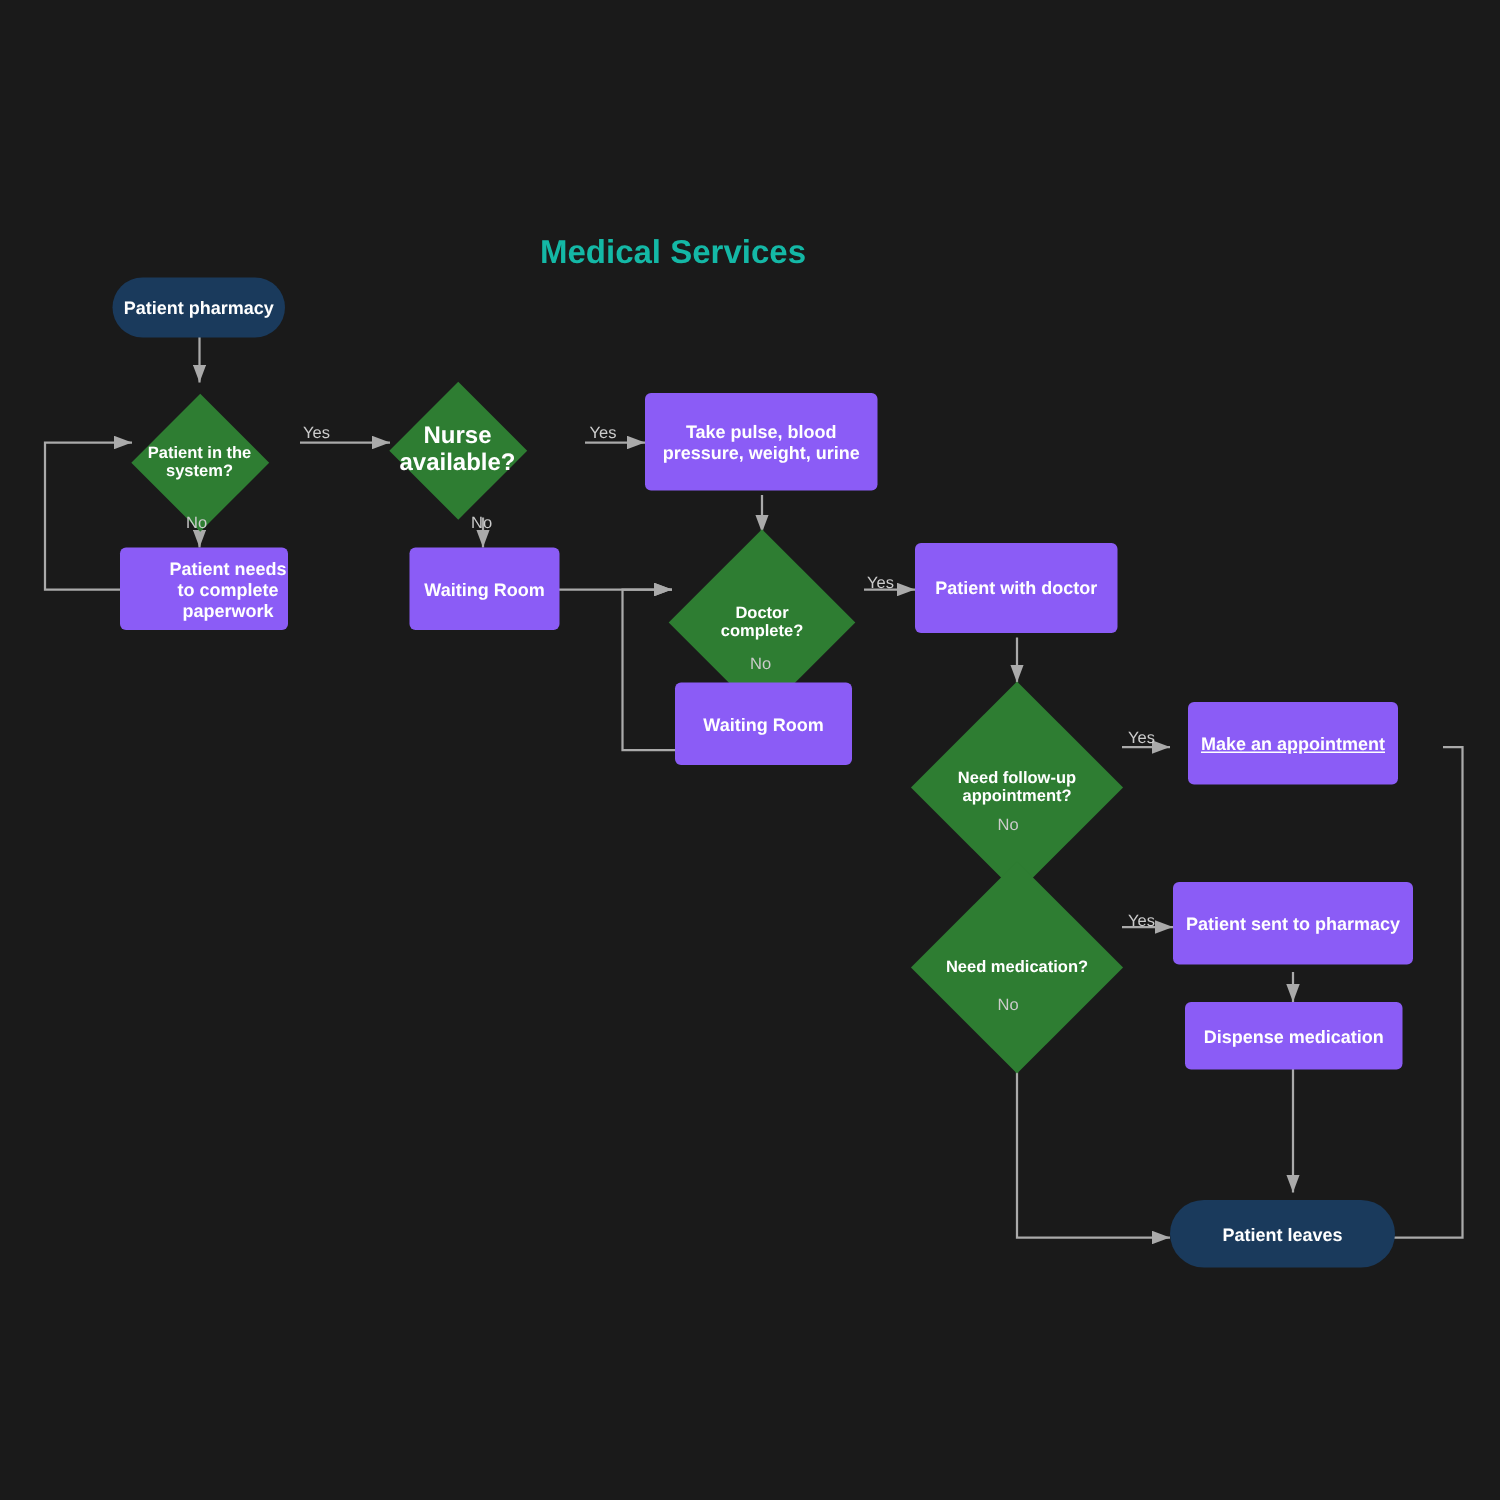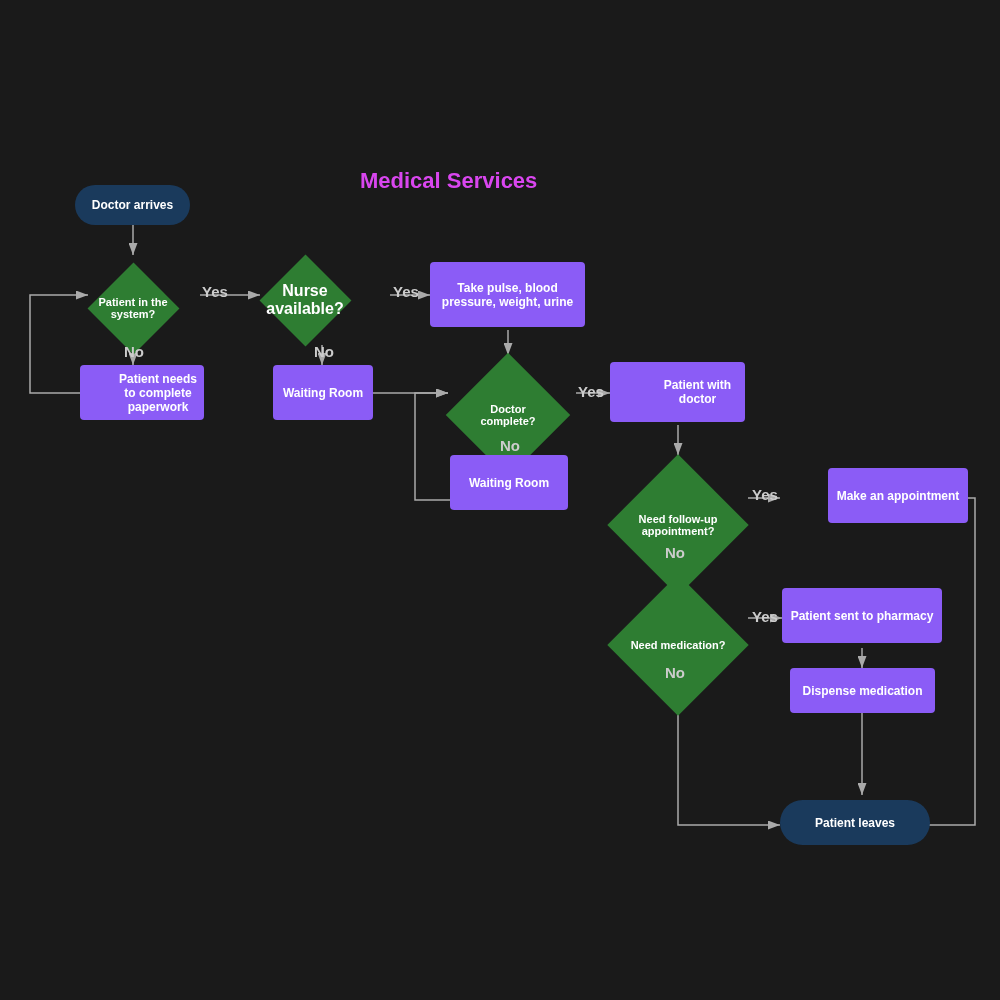--- a/index.html
+++ b/index.html
@@ -10,23 +10,23 @@
       overflow: hidden;
       font-family: Arial, sans-serif;
     }
     #canvas {
       position: relative;
       width: 1000px;
       height: 1000px;
     }
     .title {
       position: absolute;
-      top: 168px;
+      top: 155px;
       left: 360px;
-      color: #d946ef;
+      color: #14b8a6;
       font-size: 22px;
       font-weight: bold;
     }
     
     .node {
       position: absolute;
       display: flex;
       align-items: center;
       justify-content: center;
       text-align: center;
@@ -66,22 +66,22 @@
       position: absolute;
       top: 0;
       left: 0;
       width: 1000px;
       height: 1000px;
       pointer-events: none;
     }
     .label-small {
       position: absolute;
       color: #ccc;
-      font-size: 15px;
-      font-weight: bold;
+      font-size: 11px;
+      font-weight: normal;
     }
   </style>
 </head>
 <body>
 
 <div id="canvas">
 
   <div class="title">Medical Services</div>
 
   <svg class="arrows">
@@ -124,37 +124,37 @@
     <line x1="748" y1="618" x2="782" y2="618" stroke="#aaa" stroke-width="1.5" marker-end="url(#arrowhead)"></line>
 
     <line x1="862" y1="648" x2="862" y2="668" stroke="#aaa" stroke-width="1.5" marker-end="url(#arrowhead)"></line>
 
     <line x1="862" y1="708" x2="862" y2="795" stroke="#aaa" stroke-width="1.5" marker-end="url(#arrowhead)"></line>
 
     <polyline points="678,665 678,825 780,825" fill="none" stroke="#aaa" stroke-width="1.5" marker-end="url(#arrowhead)"></polyline>
   </svg>
 
   <div class="node node-rounded" style="left:75px; top:185px; width:115px; height:40px;">
-    <span>Doctor arrives</span>
+    <span>Patient pharmacy</span>
   </div>
 
   <div class="diamond-wrapper" style="left:88px; top:263px; width:90px; height:90px;">
     <div class="diamond-inner" style="width:65px; height:65px;"></div>
     <span class="diamond-label" style="width:80px; font-size:11px;">Patient in the system?</span>
   </div>
 
   <div class="label-small" style="left:124px; top:343px;">
     <span>No</span>
   </div>
 
   <div class="label-small" style="left:202px; top:283px;">
     <span>Yes</span>
   </div>
 
-  <div class="node node-rect" style="left:80px; top:365px; width:124px; height:55px;padding-left:32px;">
+  <div class="node node-rect" style="left:80px; top:365px; width:112px; height:55px;padding-left:32px;">
     <span>Patient needs to complete paperwork</span>
   </div>
 
   <div class="diamond-wrapper" style="left:260px; top:255px; width:90px; height:90px;">
     <div class="diamond-inner" style="width:65px; height:65px;"></div>
     <span class="diamond-label" style="width:80px; font-size:16px;">Nurse available?</span>
   </div>
 
   <div class="label-small" style="left:393px; top:283px;">
     <span>Yes</span>
@@ -178,42 +178,42 @@
   </div>
 
   <div class="label-small" style="left:578px; top:383px;">
     <span>Yes</span>
   </div>
 
   <div class="label-small" style="left:500px; top:437px;">
     <span>No</span>
   </div>
 
-  <div class="node node-rect" style="left:610px; top:362px; width:135px; height:60px;padding-left:40px;">
+  <div class="node node-rect" style="left:610px; top:362px; width:135px; height:60px;">
     <span>Patient with doctor</span>
   </div>
 
   <div class="node node-rect" style="left:450px; top:455px; width:118px; height:55px;">
     <span>Waiting Room</span>
   </div>
 
   <div class="diamond-wrapper" style="left:608px; top:455px; width:140px; height:140px;">
     <div class="diamond-inner" style="width:100px; height:100px;"></div>
     <span class="diamond-label" style="width:110px; font-size:11px;">Need follow-up appointment?</span>
   </div>
 
   <div class="label-small" style="left:752px; top:486px;">
     <span>Yes</span>
   </div>
 
   <div class="label-small" style="left:665px; top:544px;">
     <span>No</span>
   </div>
 
-  <div class="node node-rect" style="left:828px; top:468px; width:140px; height:55px;">
+  <div class="node node-rect" style="left:792px; top:468px; width:140px; height:55px;text-decoration:underline;">
     <span>Make an appointment</span>
   </div>
 
   <div class="diamond-wrapper" style="left:608px; top:575px; width:140px; height:140px;">
     <div class="diamond-inner" style="width:100px; height:100px;"></div>
     <span class="diamond-label" style="width:110px; font-size:11px;">Need medication?</span>
   </div>
 
   <div class="label-small" style="left:752px; top:608px;">
     <span>Yes</span>

